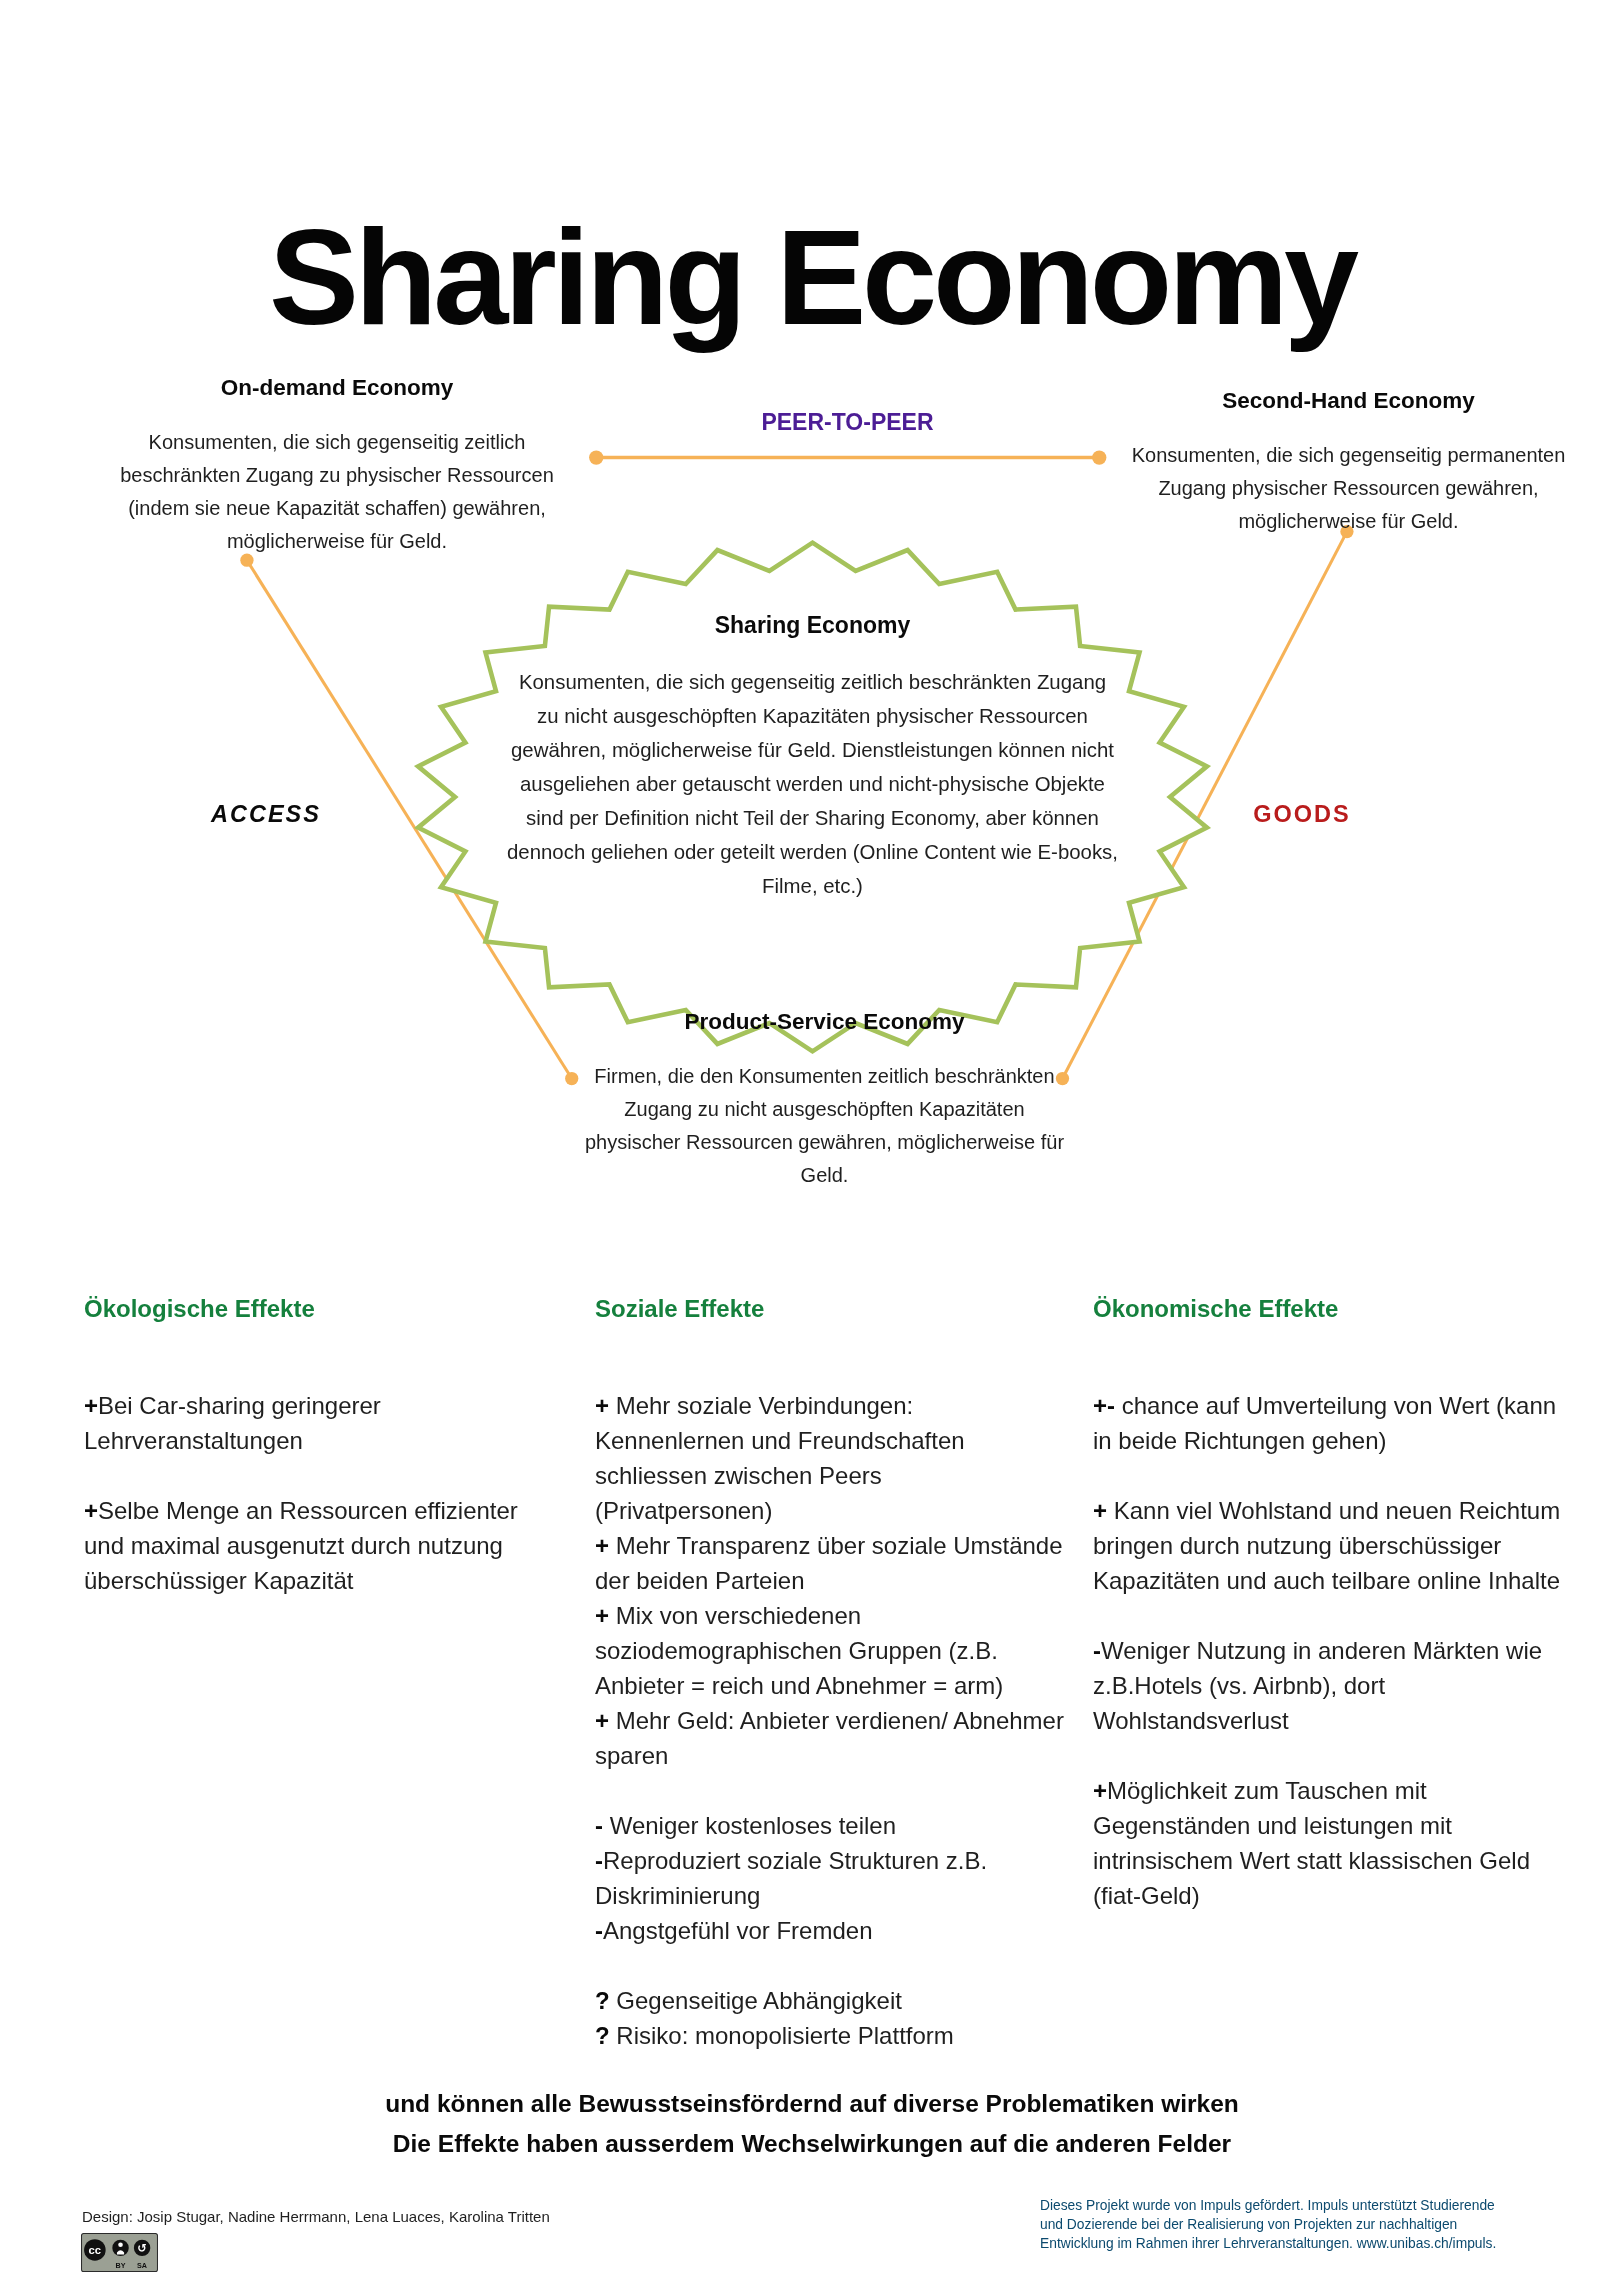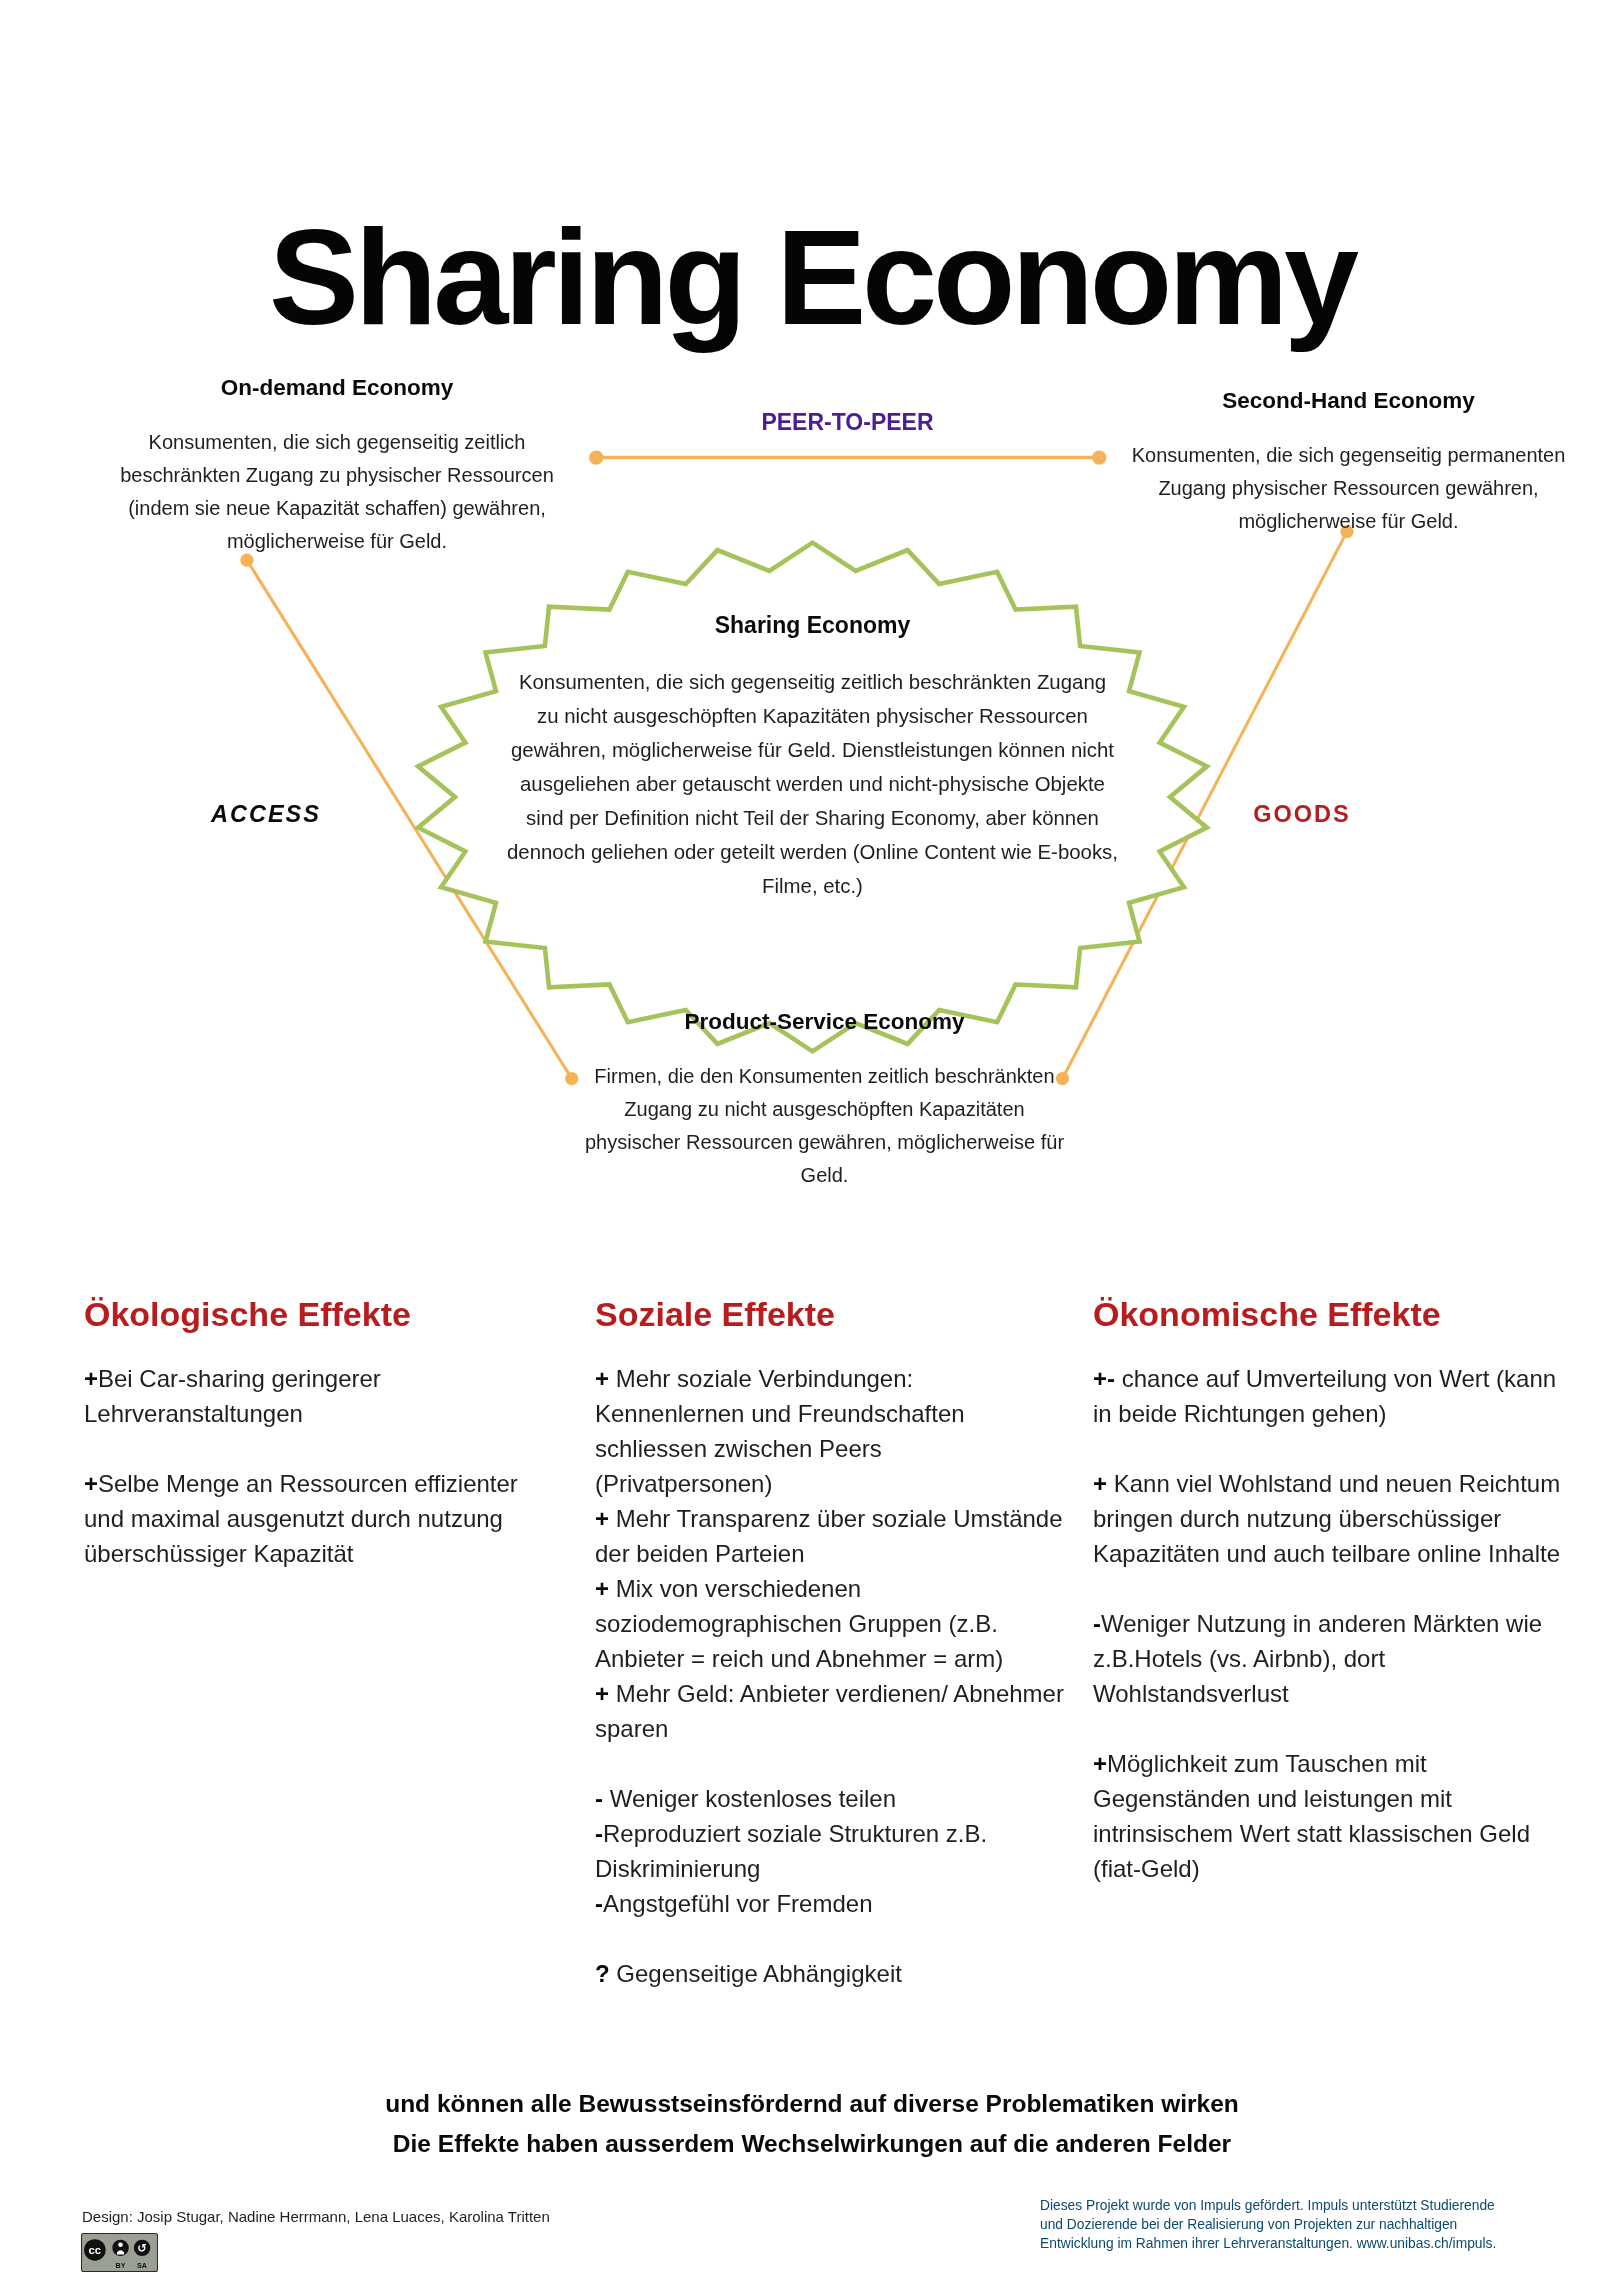--- a/index.html
+++ b/index.html
@@ -27,21 +27,21 @@
   #starburst-text{left:506px;top:612px;width:613px;text-align:center;}
   #starburst-text h3{margin:0;font-size:23px;font-weight:700;color:#0a0a0a;}
   #starburst-text p{margin:25.5px 0 0 0;font-size:20.4px;line-height:34px;color:#1f1f1f;}
   
   #connectors-svg{left:0;top:0;}
   
   .effects-col{top:1295px;width:470px;}
   #col-eco{left:84px;}
   #col-soc{left:595px;}
   #col-econ{left:1093px;}
-  .effects-col h2{margin:0 0 27px 0;font-size:34px;font-weight:700;color:#b91c1c;}
+  .effects-col h2{margin:0 0 65px 0;font-size:24px;font-weight:700;color:#15803d;}
   .effects-col p{margin:0;font-size:24px;line-height:35px;color:#1f1f1f;}
   .effects-col p.gap{margin-top:35px;}
   .effects-col p b{font-weight:700;color:#0a0a0a;}
   
   #closing{top:2084px;left:0;width:1624px;text-align:center;
     font-size:24.5px;font-weight:700;line-height:40px;color:#0a0a0a;}
   
   #design-credit{left:82px;top:2208px;font-size:15px;color:#1f1f1f;}
   #license-badge{left:81px;top:2233px;}
   #impuls-note{left:1040px;top:2196px;width:603px;font-size:13.8px;line-height:19px;color:#0c4a6e;}
@@ -106,20 +106,21 @@
 <div id="col-soc" class="abs effects-col">
   <h2>Soziale Effekte</h2>
   <p><b>+</b><span> Mehr soziale Verbindungen: Kennenlernen und Freundschaften schliessen zwischen Peers (Privatpersonen)</span></p>
   <p><b>+</b><span> Mehr Transparenz über soziale Umstände der beiden Parteien</span></p>
   <p><b>+</b><span> Mix von verschiedenen soziodemographischen Gruppen (z.B. Anbieter = reich und Abnehmer = arm)</span></p>
   <p><b>+</b><span> Mehr Geld: Anbieter verdienen/ Abnehmer sparen</span></p>
   <p class="gap"><b>-</b><span> Weniger kostenloses teilen</span></p>
   <p><b>-</b><span>Reproduziert soziale Strukturen z.B. Diskriminierung</span></p>
   <p><b>-</b><span>Angstgefühl vor Fremden</span></p>
   <p class="gap"><b>?</b><span> Gegenseitige  Abhängigkeit</span></p>
+  <p><b>?</b><span>  Risiko: monopolisierte Plattform</span></p>
 </div>
 
 <div id="col-econ" class="abs effects-col">
   <h2>Ökonomische Effekte</h2>
   <p><b>+-</b><span> chance auf Umverteilung von Wert (kann in beide Richtungen gehen)</span></p>
   <p class="gap"><b>+</b><span> Kann viel Wohlstand und neuen Reichtum bringen durch nutzung überschüssiger Kapazitäten und auch teilbare online Inhalte</span></p>
   <p class="gap"><b>-</b><span>Weniger Nutzung in anderen Märkten wie z.B.Hotels (vs. Airbnb), dort Wohlstandsverlust</span></p>
   <p class="gap"><b>+</b><span>Möglichkeit zum Tauschen mit Gegenständen und leistungen mit intrinsischem Wert statt klassischen Geld (fiat-Geld)</span></p>
 </div>
 

